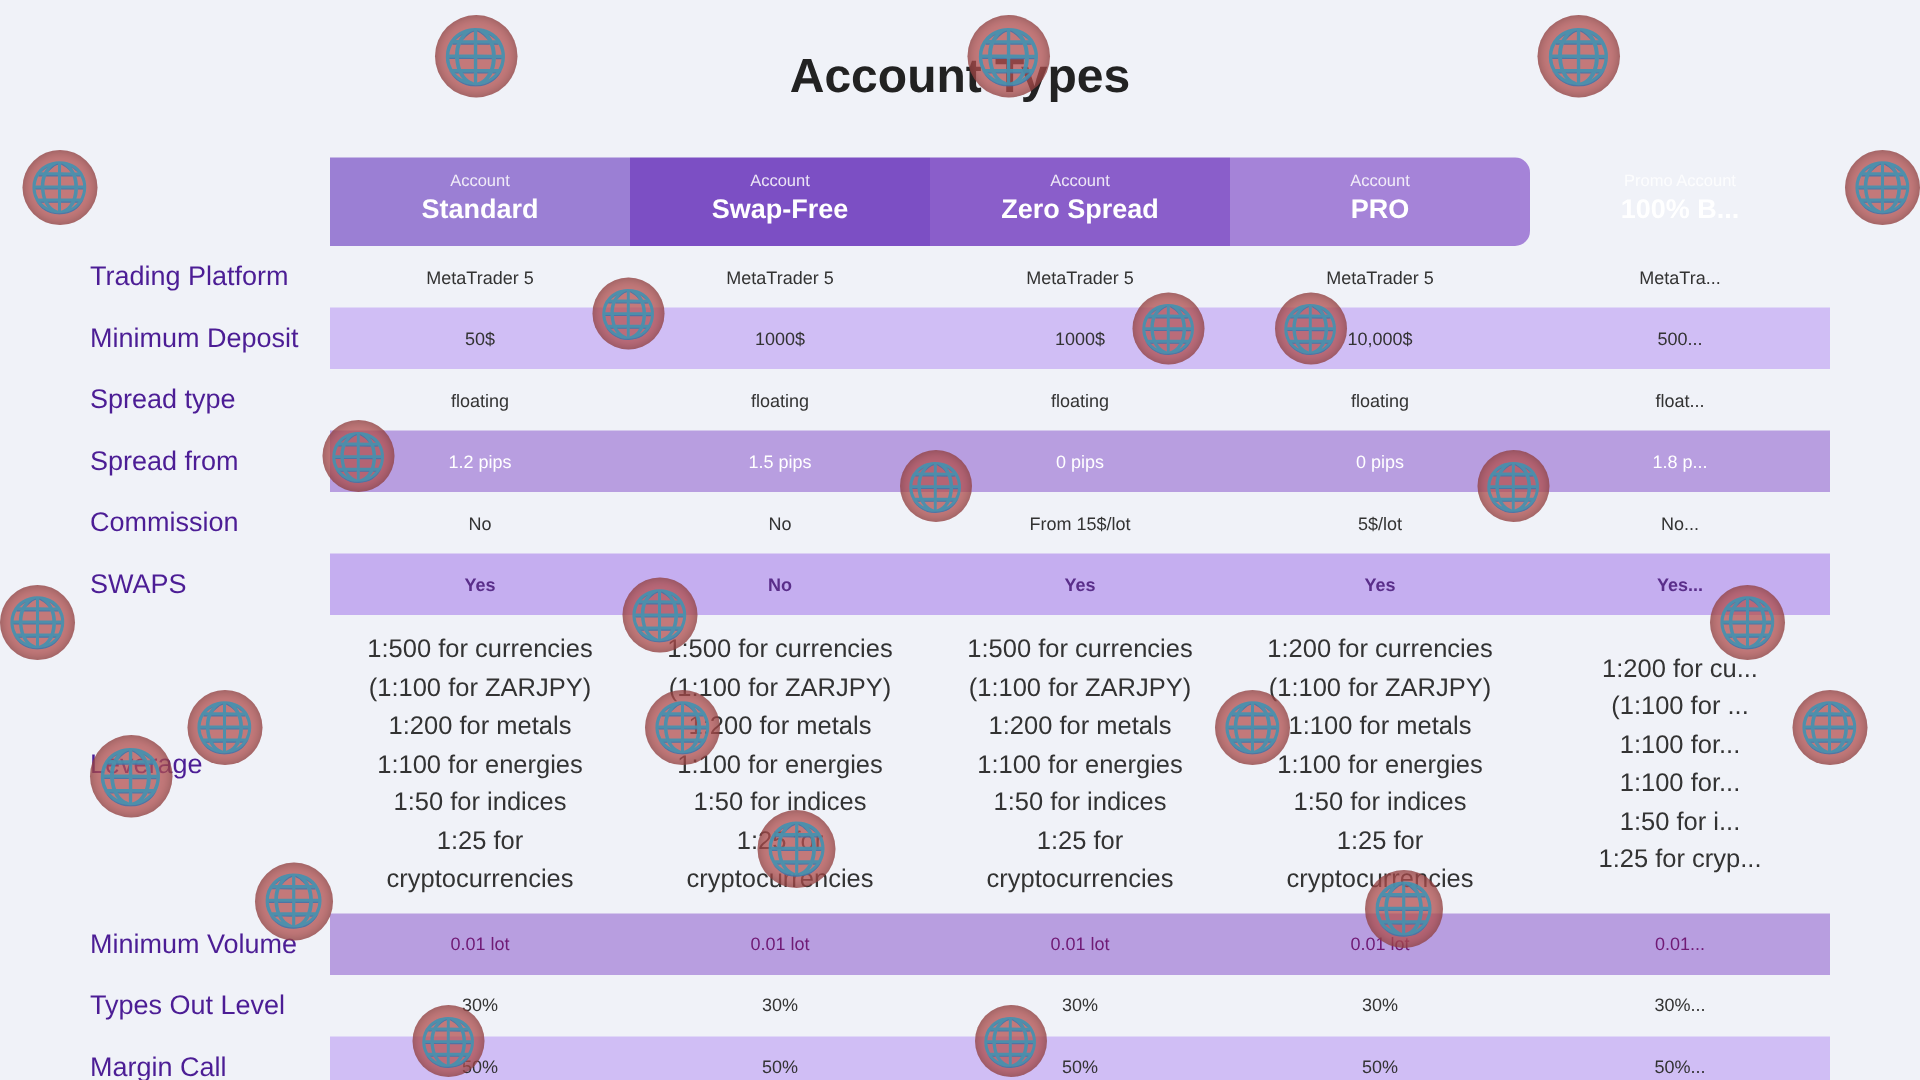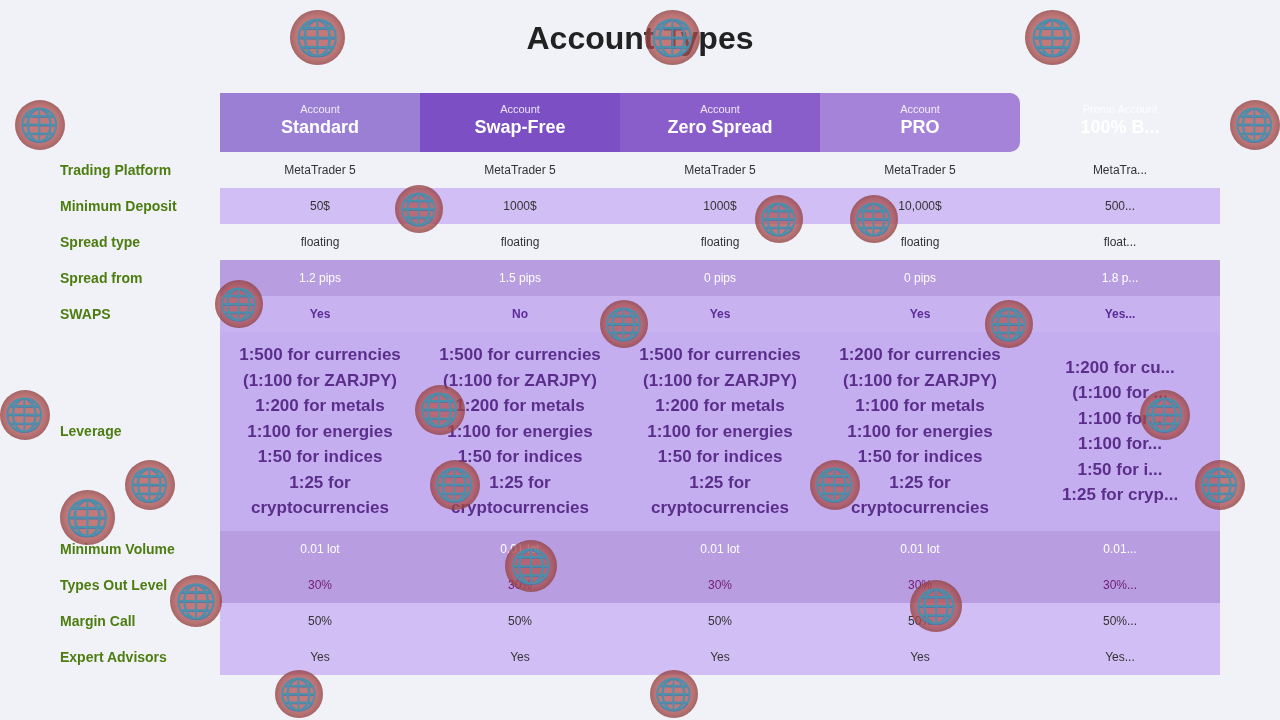--- a/index.html
+++ b/index.html
@@ -11,20 +11,21 @@
       overflow: hidden;
       position: relative;
     }
 
     .page-title {
       text-align: center;
       font-size: 32px;
       font-weight: bold;
       color: #222;
       padding: 20px 0 10px;
+      margin-top: 12px;
     }
 
     .table-wrapper {
       margin: 0 60px;
       overflow: hidden;
     }
 
     table {
       width: 100%;
       border-collapse: separate;
@@ -67,23 +68,23 @@
     tbody tr td {
       padding: 10px 8px;
       text-align: center;
       font-size: 13px;
       color: #333;
       vertical-align: middle;
     }
 
     tbody tr td.row-label {
       text-align: left;
-      font-weight: bold;
-      font-size: 14px;
-      color: #4d7c0f;
+      font-weight: normal;
+      font-size: 18px;
+      color: #4c1d95;
       background: transparent;
       padding-left: 0;
     }
 
     tbody tr:nth-child(odd) td:not(.row-label) {
       background: transparent;
     }
 
     tbody tr:nth-child(even) td:not(.row-label) {
       background: #d4c2f0;
@@ -194,20 +195,28 @@
             <td>floating</td>
             <td>float...</td>
           </tr>
           <tr class="row-spread-from">
             <td class="row-label">Spread from</td>
             <td>1.2 pips</td>
             <td>1.5 pips</td>
             <td>0 pips</td>
             <td>0 pips</td>
             <td>1.8 p...</td>
+          </tr>
+          <tr>
+            <td class="row-label">Commission</td>
+            <td>No</td>
+            <td>No</td>
+            <td>From 15$/lot</td>
+            <td>5$/lot</td>
+            <td>No...</td>
           </tr>
           <tr class="row-swaps">
             <td class="row-label">SWAPS</td>
             <td>Yes</td>
             <td>No</td>
             <td>Yes</td>
             <td>Yes</td>
             <td>Yes...</td>
           </tr>
           <tr>

